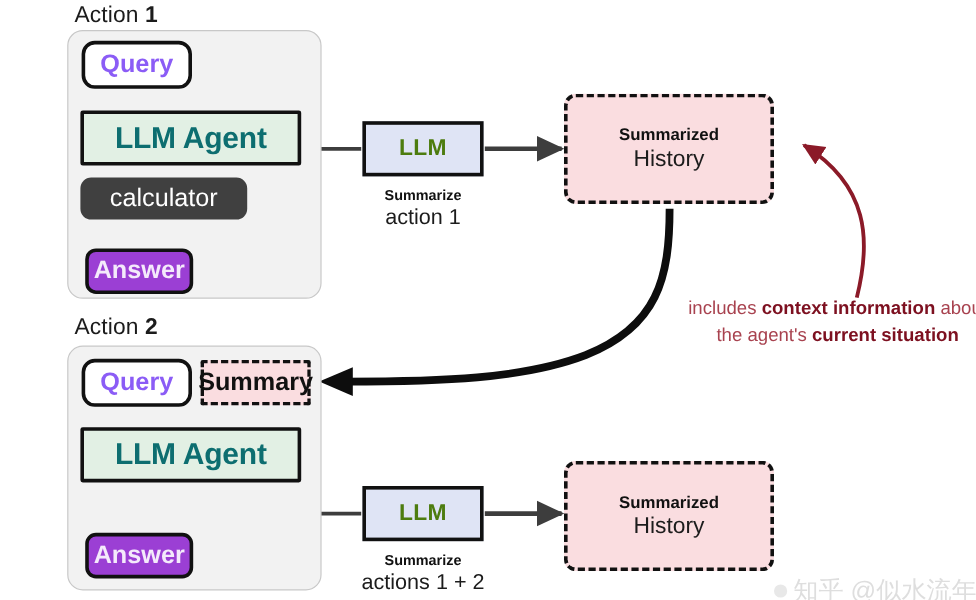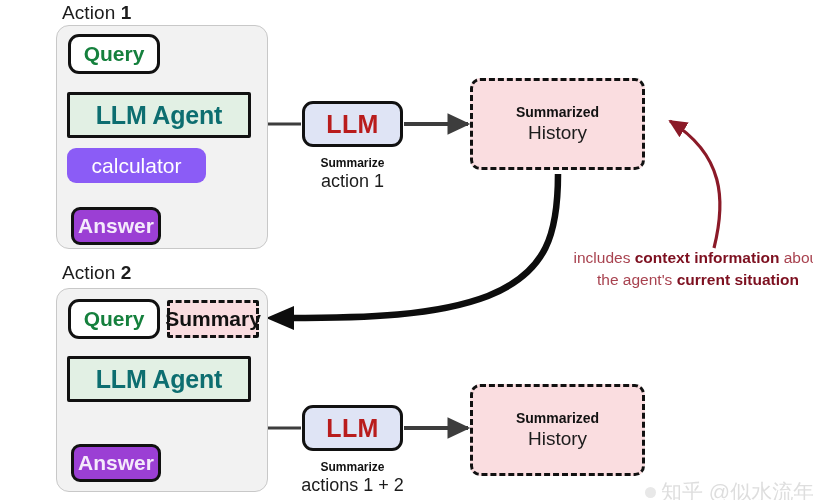--- a/index.html
+++ b/index.html
@@ -49,35 +49,35 @@
     text-align: center;
     white-space: nowrap;
   }
 
   .node-query {
     background: #ffffff;
     border: 3.2px solid #111111;
     border-radius: 11px;
     font-size: 21px;
     font-weight: 700;
-    color: #15803d;
+    color: #8b5cf6;
   }
 
   .node-agent {
     background: #e2f0e4;
     border: 3.4px solid #111111;
     border-radius: 2px;
     font-size: 25px;
     font-weight: 700;
     color: #0d6e70;
     letter-spacing: -0.2px;
   }
 
   .node-tool {
-    background: #8b5cf6;
+    background: #404040;
     border-radius: 9px;
     font-size: 21px;
     font-weight: 400;
     color: #ffffff;
   }
 
   .node-answer {
     background: #9b3fd4;
     border: 3px solid #111111;
     border-radius: 9px;
@@ -91,24 +91,24 @@
     border: 3px dashed #111111;
     border-radius: 2px;
     font-size: 21px;
     font-weight: 700;
     color: #111111;
   }
 
   .node-llm {
     background: #dfe4f5;
     border: 3.4px solid #111111;
-    border-radius: 11px;
-    font-size: 25px;
-    font-weight: 700;
-    color: #b91c1c;
+    border-radius: 0;
+    font-size: 19px;
+    font-weight: 700;
+    color: #4d7c0f;
     letter-spacing: 0.3px;
   }
 
   .node-history {
     background: #fadde0;
     border: 3.4px dashed #111111;
     border-radius: 10px;
     flex-direction: column;
     line-height: 1.22;
   }

